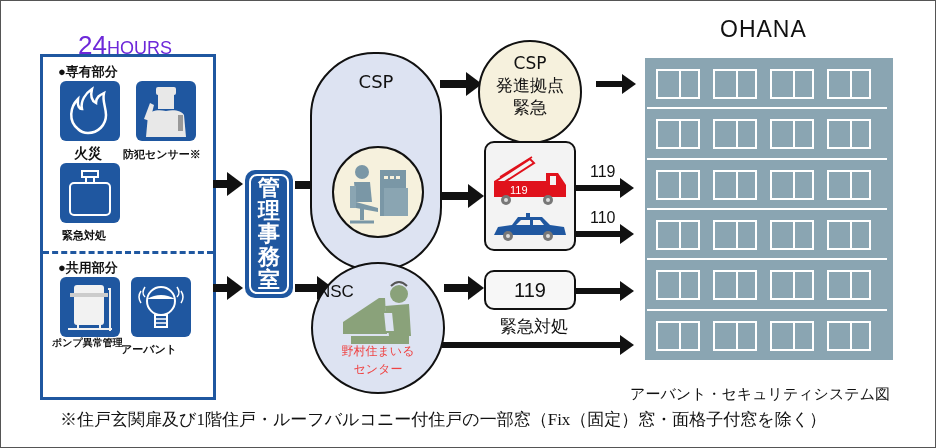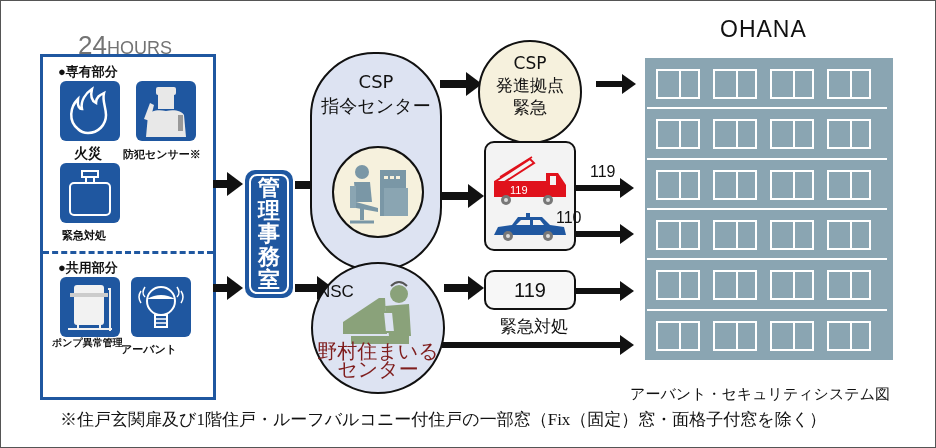--- a/index.html
+++ b/index.html
@@ -1,19 +1,19 @@
 <!DOCTYPE html>
 <html><head>
 <meta charset="utf-8">
 <style>
   html,body{margin:0;padding:0;background:#fff;}
   body{width:936px;height:448px;position:relative;overflow:hidden;font-family:"Liberation Sans","DejaVu Sans",sans-serif;}
   .frame{position:absolute;left:0;top:0;width:934px;height:446px;border:1px solid #555;}
   .abs{position:absolute;}
-  .hours{left:78px;top:30px;color:#737373;font-size:26px;letter-spacing:0px;}
+  .hours{left:78px;top:30px;color:#6d28d9;font-size:26px;letter-spacing:0px;}
   .hours .small{font-size:18px;}
   .outerbox{position:absolute;left:40px;top:54px;width:170px;height:340px;border:3px solid #1f57a0;}
   .dash{position:absolute;left:43px;top:251px;width:170px;border-top:3px dashed #1f57a0;}
   .sec-label{font-size:13px;color:#111;font-weight:bold;font-family:Liberation Sans, sans-serif;}
   .icon-tile{position:absolute;width:60px;height:60px;background:#1f57a0;border-radius:6px;}
   .icon-cap{position:absolute;font-size:11px;font-weight:bold;color:#111;font-family:Liberation Mono, monospace;white-space:nowrap;}
   .arrow{position:absolute;height:8px;background:#111;}
   .arrow::after{content:"";position:absolute;right:-14px;top:-8px;border-left:16px solid #111;border-top:12px solid transparent;border-bottom:12px solid transparent;}
   .arrow.thin{height:6px;}
   .arrow.thin::after{right:-12px;top:-7px;border-left:14px solid #111;border-top:10px solid transparent;border-bottom:10px solid transparent;}
@@ -31,21 +31,21 @@
   .num-label{font-size:16px;color:#111;}
   .kinkyu{left:500px;top:315px;font-size:17px;color:#111;font-family:"DejaVu Sans",sans-serif;}
   .ohana{left:720px;top:16px;font-size:23px;color:#111;letter-spacing:1px;}
   .building{left:645px;top:58px;width:248px;height:302px;background:#8aa5b2;}
   .floorline{position:absolute;left:2px;right:6px;height:2px;background:#fff;}
   .win{position:absolute;width:44px;height:30px;border:2px solid #fff;box-sizing:border-box;}
   .win::after{content:"";position:absolute;left:21px;top:0;bottom:0;width:2px;background:#fff;}
   .caption1{right:46px;top:385px;font-family:"Liberation Serif","DejaVu Serif",serif;font-size:15px;color:#111;}
   .caption2{left:60px;top:408px;font-family:"Liberation Serif","DejaVu Serif",serif;font-size:17px;color:#111;white-space:nowrap;}
   .nsc-title{left:318px;top:282px;font-size:17px;color:#111;}
-  .nsc-name{left:315px;top:342px;width:126px;text-align:center;font-size:20px;line-height:18px;color:#7f1d1d;font-family:"DejaVu Sans",sans-serif;}
+  .nsc-name{left:315px;top:342px;width:126px;text-align:center;font-size:12px;line-height:18px;color:#ef4444;font-family:"DejaVu Sans",sans-serif;}
 </style>
 </head>
 <body>
 
 <div class="frame"></div>
 
 <div class="abs hours">
   <span>24</span><span class="small">HOURS</span>
 </div>
 
@@ -117,21 +117,20 @@
     <div>室</div>
   </div>
 </div>
 
 <div class="arrow" style="left:295px;top:181px;width:22px;"></div>
 <div class="arrow" style="left:295px;top:284px;width:24px;"></div>
 
 <div class="abs csp-pill"></div>
 <div class="abs csp-title">
   <div>CSP</div>
-  <div>指令センター</div>
 </div>
 <div class="abs op-circle">
   <svg width="88" height="88" viewBox="0 0 88 88">
     <rect x="46" y="22" width="26" height="46" fill="#7a97a6"></rect>
     <rect x="50" y="28" width="4" height="3" fill="#f6f1dd"></rect>
       <rect x="56" y="28" width="4" height="3" fill="#f6f1dd"></rect>
       <rect x="62" y="28" width="4" height="3" fill="#f6f1dd"></rect>
     <rect x="50" y="40" width="24" height="28" fill="#8aa5b2"></rect>
     <circle cx="28" cy="24" r="7" fill="#7a97a6"></circle>
     <path d="M20 34 L36 34 L38 54 L22 54 Z" fill="#7a97a6"></path>
@@ -174,21 +173,21 @@
       <circle cx="22" cy="93" r="5" fill="#777"></circle>
         <circle cx="22" cy="93" r="2" fill="#ddd"></circle>
       <circle cx="62" cy="93" r="5" fill="#777"></circle>
         <circle cx="62" cy="93" r="2" fill="#ddd"></circle>
     </g>
   </svg>
 </div>
 
 <div class="abs num-label" style="left:590px;top:163px;">119</div>
 <div class="arrow thin" style="left:576px;top:185px;width:46px;"></div>
-<div class="abs num-label" style="left:556px;top:209px;">110</div>
+<div class="abs num-label" style="left:590px;top:209px;">110</div>
 <div class="arrow thin" style="left:576px;top:231px;width:46px;"></div>
 
 <div class="abs nsc-circle">
   <svg width="130" height="128" viewBox="0 0 130 128">
     <path d="M30 58 L66 34 L72 34 L74 70 L30 70 Z" fill="#8aa27a"></path>
     <path d="M38 72 L96 72 L96 80 L38 80 Z" fill="#8aa27a"></path>
     <circle cx="86" cy="30" r="9" fill="#8aa27a"></circle>
     <path d="M78 22 Q86 14 94 22" stroke="#555" stroke-width="2" fill="none"></path>
     <path d="M72 42 L96 40 L98 72 L76 72 Z" fill="#8aa27a"></path>
     <path d="M70 48 L80 48 L82 68 L72 68 Z" fill="#dde3f2" stroke="#8aa27a" stroke-width="2"></path>

